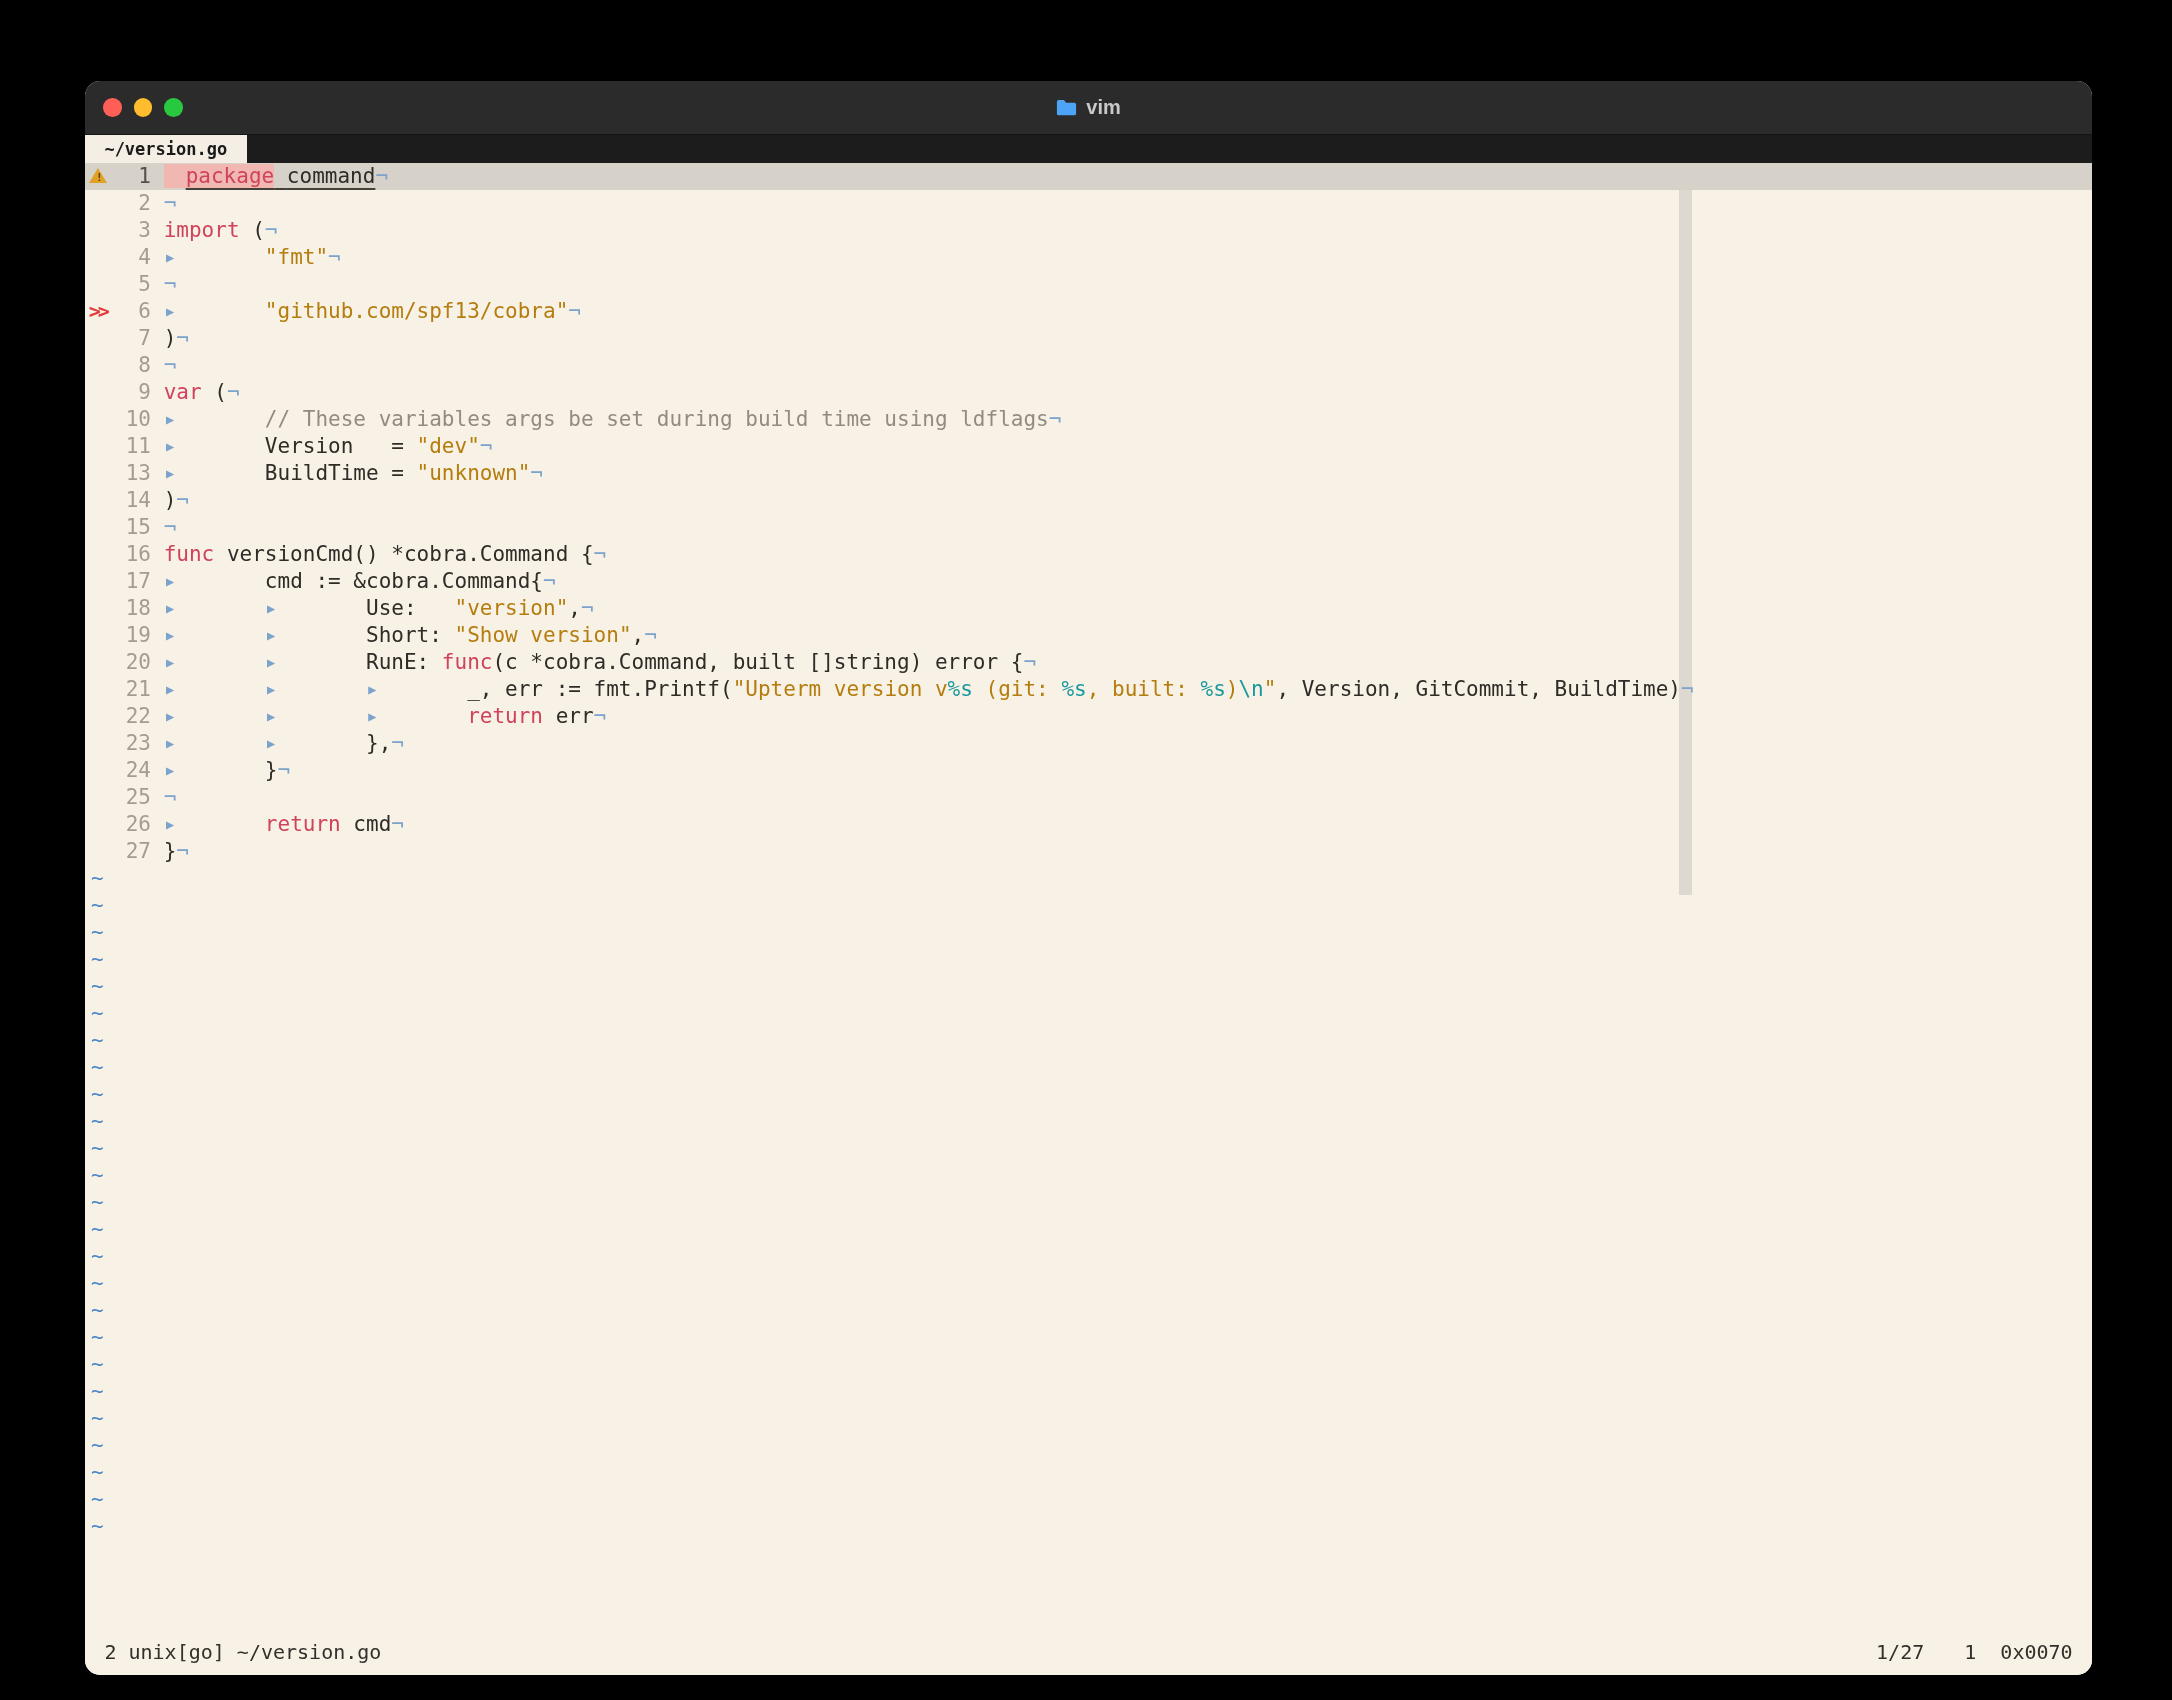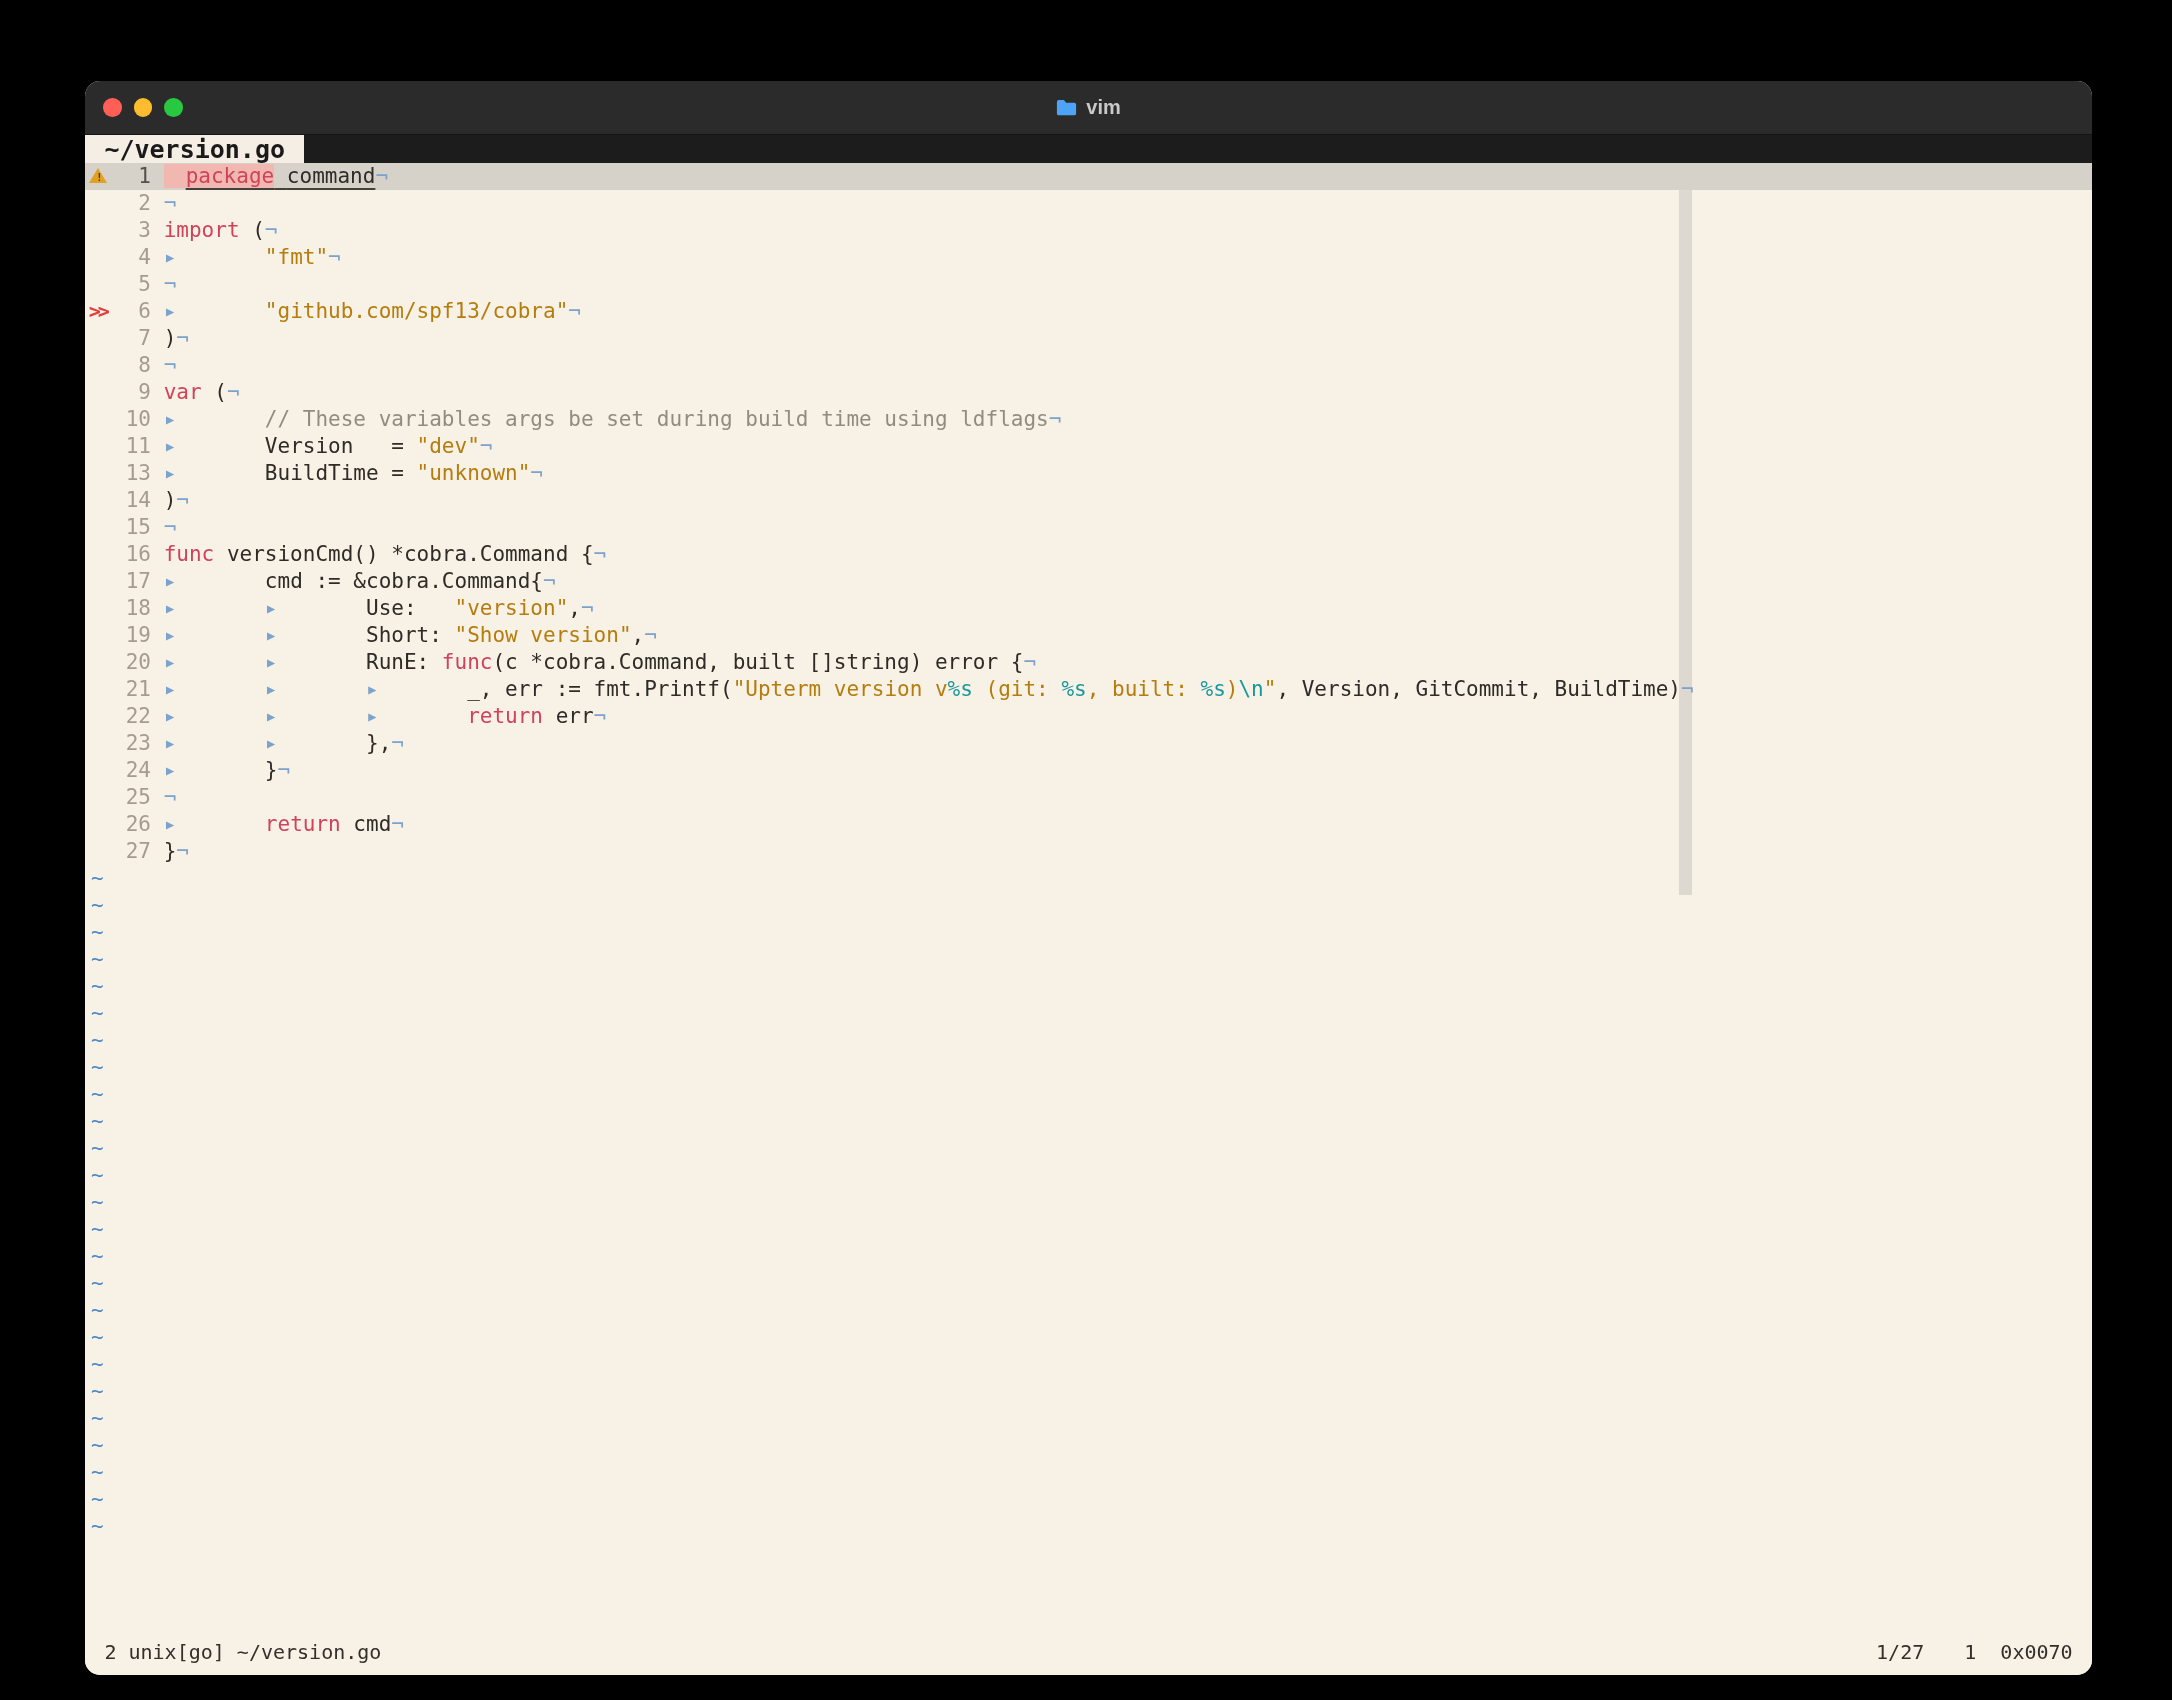--- a/index.html
+++ b/index.html
@@ -24,21 +24,21 @@
             display:flex;align-items:center;position:relative;flex:none;}
   .lights{position:absolute;left:18px;top:0;height:100%;display:flex;align-items:center;gap:12px;}
   .light{width:18.6px;height:18.6px;border-radius:50%;display:inline-block;}
   .light.red{background:var(--traffic_red);}
   .light.yellow{background:var(--traffic_yellow);}
   .light.green{background:var(--traffic_green);}
   .title{margin:0 auto;display:flex;align-items:center;gap:9px;color:var(--titlebar_text);
          font-family:"Liberation Sans",sans-serif;font-size:20px;font-weight:700;}
   
   .tabbar{height:28px;background:var(--tabbar_bg);display:flex;flex:none;}
-  .tab{background:var(--tab_active_bg);color:var(--tab_active_text);font-size:25px;font-weight:700;
+  .tab{background:var(--tab_active_bg);color:var(--tab_active_text);font-size:17px;font-weight:700;
        display:flex;align-items:center;padding:0 19.4px;white-space:pre;}
   
   .editor{flex:1;position:relative;background:var(--editor_bg);font-size:21px;overflow:hidden;}
   .colorcolumn{position:absolute;left:1594px;top:27px;width:12.7px;height:705px;
                background:var(--colorcolumn);}
   .code-lines{position:relative;}
   .row{display:flex;height:27px;line-height:27px;white-space:pre;}
   .row.cursorline{background:var(--cursorline_bg);}
   .sign{width:33px;flex:none;display:flex;align-items:center;padding-left:3.7px;}
   .signtext{color:var(--sign_error);font-weight:700;font-size:20px;letter-spacing:-3px;}

